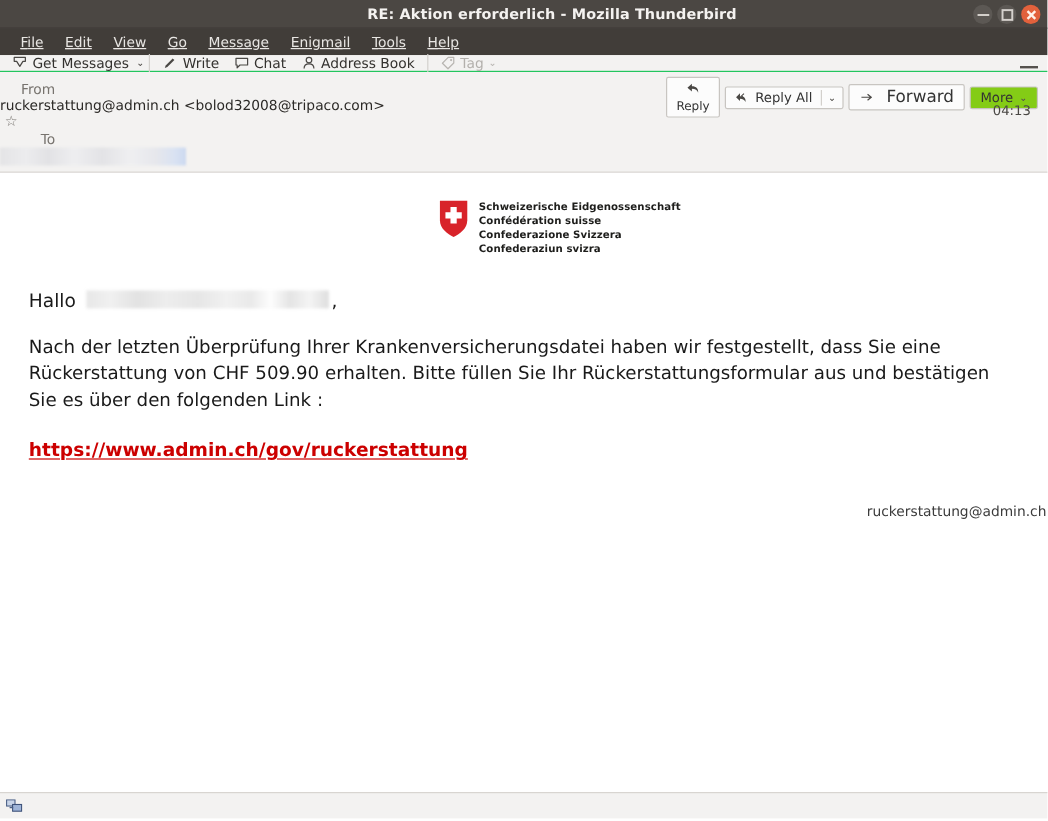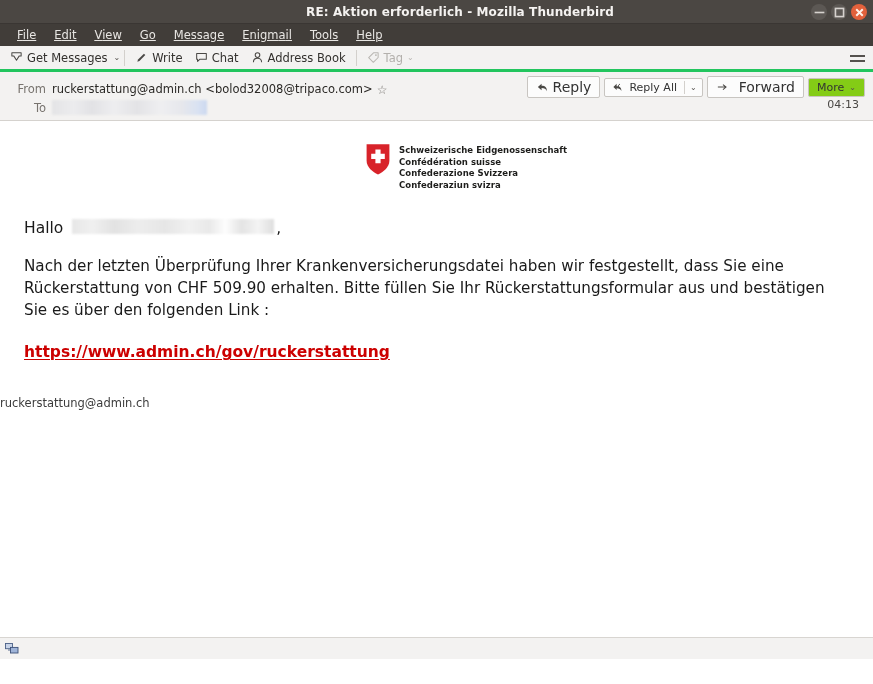--- a/index.html
+++ b/index.html
@@ -56,23 +56,23 @@
     color: #e8e6e3;
     font-size: 11.5px;
     padding: 2px 9px;
     white-space: nowrap;
     text-decoration: underline;
   }
   .menuitem u { text-decoration: underline; }
 
   
   .toolbar {
-    height: 26px;
+    height: 14px;
     background: #f3f2f1;
-    border-bottom: 3px solid #22c55e;
+    border-bottom: 1px solid #22c55e;
     display: flex;
     align-items: center;
     padding: 0 6px 0 4px;
     position: relative;
   }
   .tbtn {
     display: flex; align-items: center;
     gap: 4px;
     font-size: 11.5px;
     color: #33312e;
@@ -99,24 +99,25 @@
 
   
   .msgheader {
     background: #f3f2f1;
     border-bottom: 1px solid #d5d2ce;
     padding: 6px 0 4px 0;
     position: relative;
   }
   .hrow {
     display: flex;
-    align-items: flex-end;
+    align-items: flex-start;
     font-size: 12px;
     min-height: 19px;
     padding: 1px 0;
+    flex-direction: column;
   }
   .hlabel {
     width: 52px;
     text-align: right;
     color: #77736e;
     font-size: 11.5px;
     padding-right: 6px;
     flex: none;
   }
   .hval { color: #2b2926; font-size: 11.5px; }
@@ -200,21 +201,21 @@
     display: inline-block;
     margin: 22px 0 0 24px;
     font-size: 15.5px;
     font-weight: bold;
     color: #cc0000;
     text-decoration: underline;
     text-underline-offset: 2px;
   }
   .footer-mail {
     margin-top: 35px;
-    text-align: left;
+    text-align: right;
     font-size: 11.5px;
     color: #3b3b3b;
     padding-right: 1px;
   }
 
   
   .statusbar {
     height: 22px;
     background: #f3f2f1;
     border-top: 1px solid #d8d5d1;
@@ -298,21 +299,21 @@
   </div>
   <div class="hamburger">
     <span></span>
     <span></span>
   </div>
 </div>
 
 <div class="msgheader">
 
   <div style="position:absolute; right:8px; top:4px; display:flex; align-items:center; gap:4px;">
-    <div style="display:flex;align-items:center;gap:4px;border:1px solid #c8c5c1;background:#fcfcfc;border-radius:2px;padding:2px 8px;font-size:14px;color:#333;">
+    <div style="display:flex;align-items:center;gap:4px;border:1px solid #c8c5c1;background:#fcfcfc;border-radius:2px;padding:2px 8px;font-size:10px;color:#333;flex-direction:column;">
       <svg class="ic" width="11" height="11" viewBox="0 0 14 14">
           <path d="M6 3 L2 6.5 L6 10 V7.6 c3 0 5 1.2 5.6 3.4 C12 7.4 10 5.2 6 5.2 Z" fill="#4a4845"></path>
         </svg>
       <span>Reply</span>
     </div>
     <div style="display:flex;align-items:center;border:1px solid #c8c5c1;background:#fcfcfc;border-radius:2px;font-size:11px;color:#333;">
       <span style="display:flex;align-items:center;gap:4px;padding:2px 7px;">
         <svg class="ic" width="11" height="11" viewBox="0 0 14 14">
             <path d="M5 3 L1.5 6.4 L5 9.8 V7.8 c2.6 0 4.4 1.1 5 3 C10.4 7.6 8.6 5.7 5 5.7 Z" fill="#4a4845"></path>
             <path d="M8.6 3.2 L6.4 5.3 l2.2 2.1" fill="none" stroke="#4a4845" stroke-width="1"></path>

